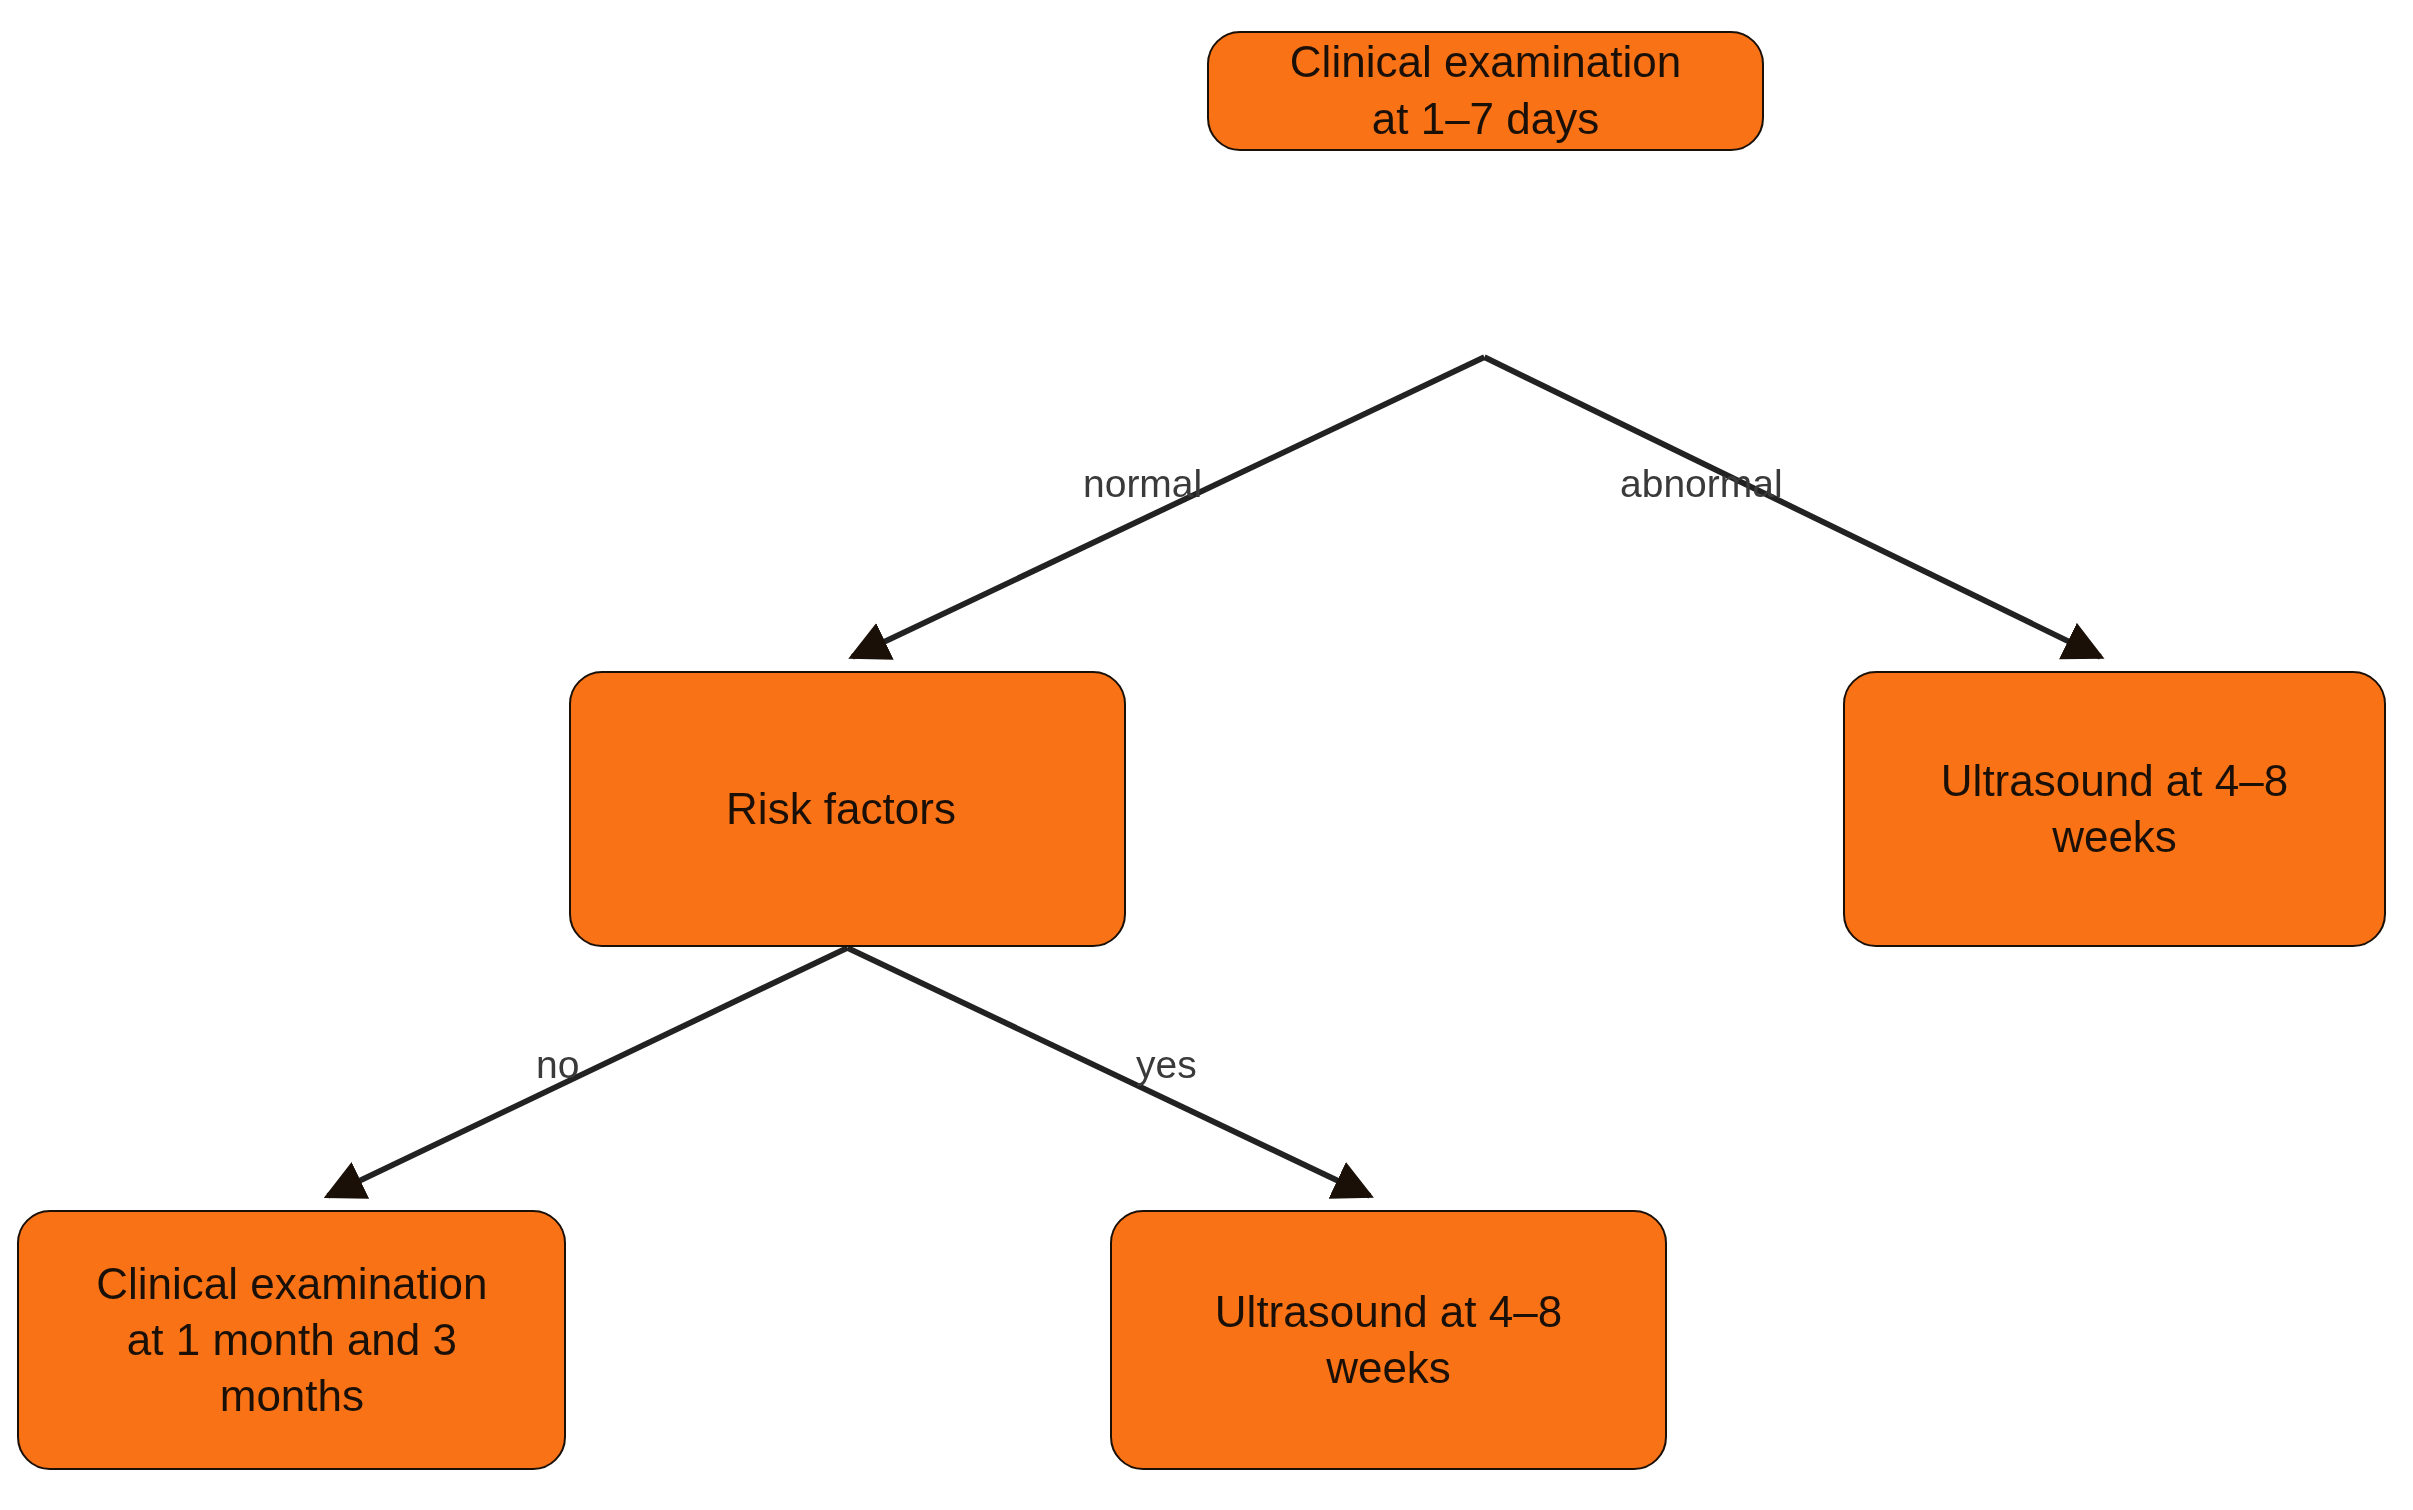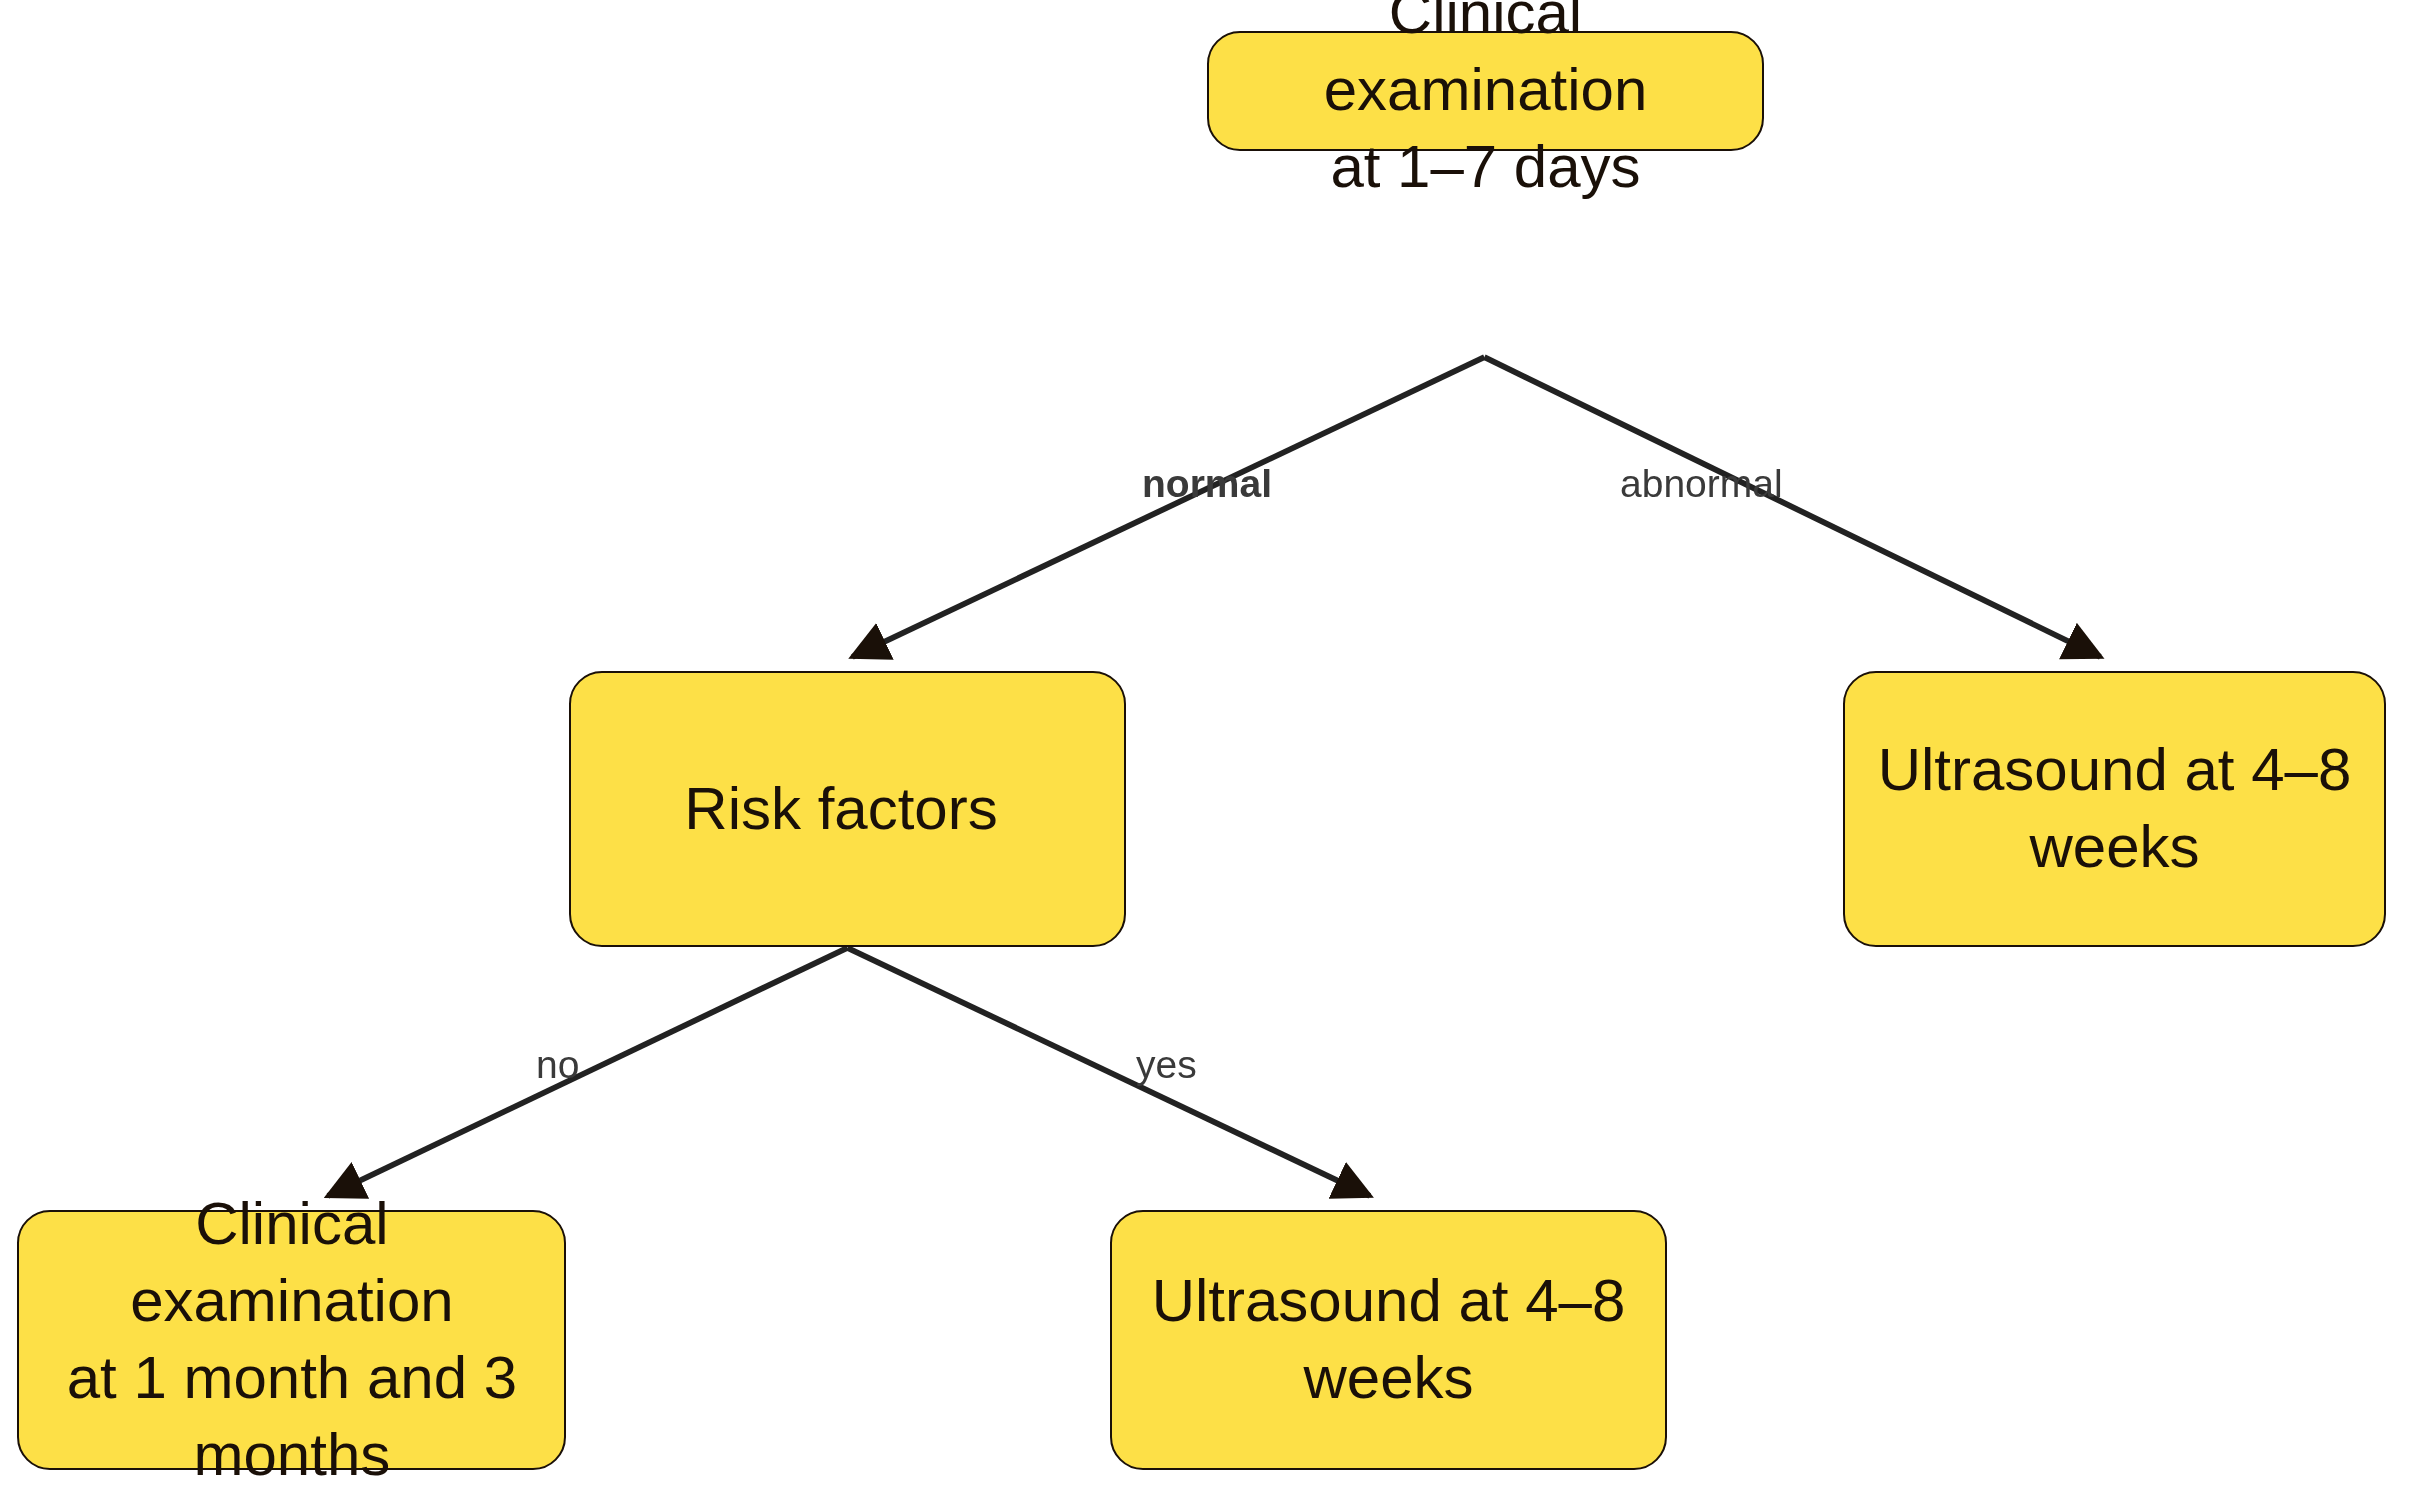--- a/index.html
+++ b/index.html
@@ -23,29 +23,29 @@
     position: absolute;
     left: 0;
     top: 0;
     width: 2413px;
     height: 1511px;
     pointer-events: none;
   }
   .node {
     position: absolute;
     box-sizing: border-box;
-    background: #fde047;
+    background: #f97316;
     border: 2.9px solid #1a1008;
     border-radius: 33px;
     display: flex;
     align-items: center;
     justify-content: flex-end;
     text-align: center;
     color: #1a1008;
-    font-size: 60px;
+    font-size: 44px;
     line-height: 1.28;
     padding: 7.3px 25px;
     z-index: 2;
   }
   .node-label {
     display: block;
     width: 100%;
     white-space: pre-line;
   }
   .edge-label {
@@ -97,21 +97,21 @@
     <span class="node-label">Clinical examination
 at 1 month and 3
 months</span>
   </div>
 
   <div class="node" style="left:1110px; top:1210px; width:557px; height:260px;">
     <span class="node-label">Ultrasound at 4–8
 weeks</span>
   </div>
 
-  <div class="edge-label" style="left:1142px; top:464px;font-weight:bold;">normal</div>
+  <div class="edge-label" style="left:1083px; top:464px;">normal</div>
 
   <div class="edge-label" style="left:1620px; top:464px;">abnormal</div>
 
   <div class="edge-label" style="left:536px; top:1045px;text-align:center;">no</div>
 
   <div class="edge-label" style="left:1136px; top:1045px;">yes</div>
 
 </div>
 
 

